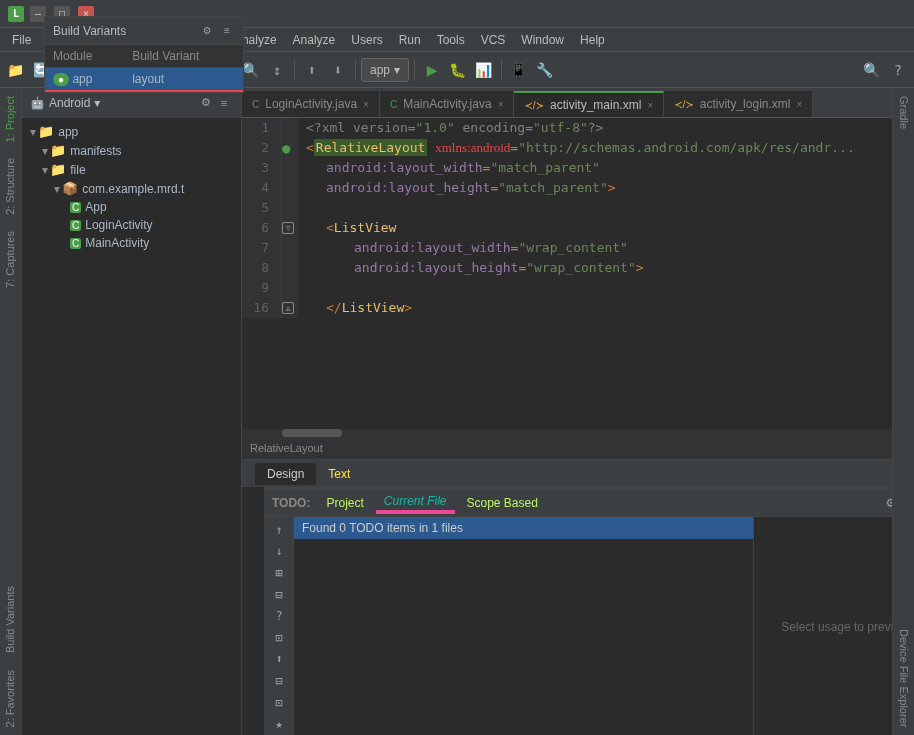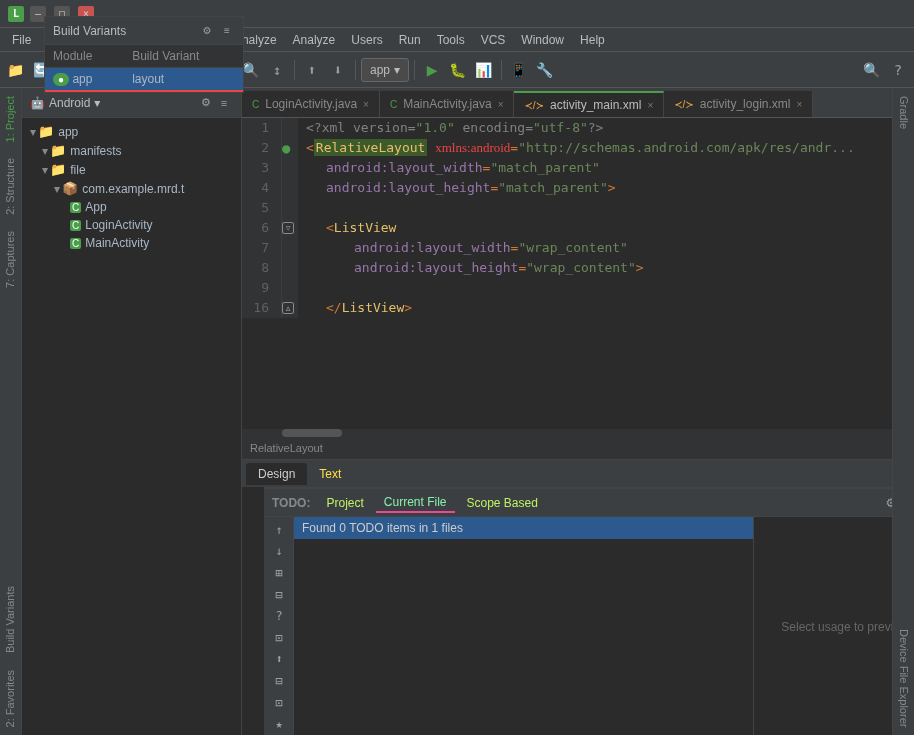--- a/index.html
+++ b/index.html
@@ -213,21 +213,21 @@
       white-space: nowrap;
     }
 
     
     #design-text-tabs {
       background: #3c3f41;
       height: 28px;
       display: flex;
       align-items: center;
       border-top: 1px solid #444;
-      padding: 0 4px;
+      padding: 0 13px;
     }
     .design-tab {
       padding: 4px 12px;
       font-family: Arial, sans-serif;
       font-size: 12px;
       color: #fde047;
       cursor: pointer;
       border-radius: 3px 3px 0 0;
     }
     .design-tab.active {
@@ -366,21 +366,21 @@
       border-bottom: 1px solid #444;
       font-family: Arial, sans-serif;
       font-size: 12px;
       gap: 4px;
     }
     .todo-tab {
       padding: 2px 8px;
       color: #bef264;
       cursor: pointer;
     }
-    .todo-tab.active { color: #86efac; border-bottom: 2px solid #ec4899; }
+    .todo-tab.active { color: #14b8a6; border-bottom: 4px solid #ec4899; font-style: italic; }
     .todo-btn {
       width: 22px; height: 22px;
       display: flex; align-items: center; justify-content: center;
       color: #9e9e9e;
       cursor: pointer;
       font-size: 12px;
     }
     #todo-content {
       display: flex;
       height: calc(248px - 28px - 30px);

